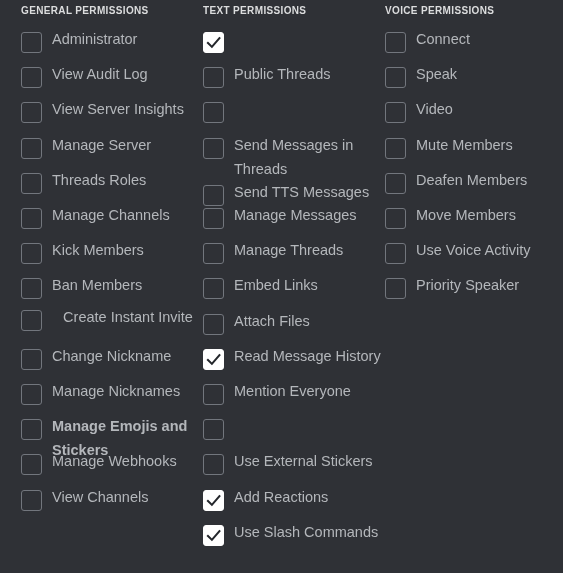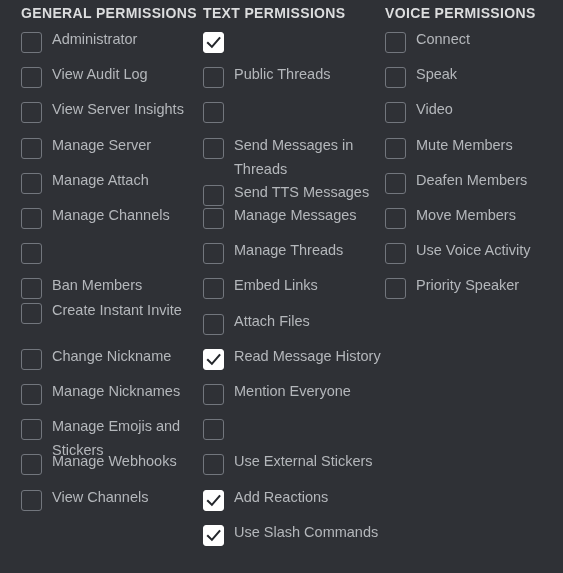--- a/index.html
+++ b/index.html
@@ -24,21 +24,21 @@
     height: 573px;
   }
   .col-general { left: 21px;  width: 182px; }
   .col-text    { left: 203px; width: 182px; }
   .col-voice   { left: 385px; width: 178px; }
 
   .col-header {
     position: absolute;
     top: 5px;
     left: 0;
-    font-size: 14px;
+    font-size: 10px;
     font-weight: bold;
     letter-spacing: 0.35px;
     color: #dcddde;
     text-transform: uppercase;
     white-space: nowrap;
   }
 
   .perm-row {
     position: absolute;
     left: 0;
@@ -106,46 +106,47 @@
         <div class="perm-row" style="top: 100.4px;">
           <div class="checkbox"></div>
           <div class="perm-label">View Server Insights</div>
         </div>
         <div class="perm-row" style="top: 135.6px;">
           <div class="checkbox"></div>
           <div class="perm-label">Manage Server</div>
         </div>
         <div class="perm-row" style="top: 170.8px;">
           <div class="checkbox"></div>
-          <div class="perm-label">Manage Attach</div>
+          <div class="perm-label">Threads Roles</div>
         </div>
         <div class="perm-row" style="top: 206px;">
           <div class="checkbox"></div>
           <div class="perm-label">Manage Channels</div>
         </div>
         <div class="perm-row" style="top: 241.2px;">
           <div class="checkbox"></div>
+          <div class="perm-label">Kick Members</div>
         </div>
         <div class="perm-row" style="top: 276.4px;">
           <div class="checkbox"></div>
           <div class="perm-label">Ban Members</div>
         </div>
-        <div class="perm-row" style="top: 301px;">
+        <div class="perm-row" style="top: 308px; text-align: center;">
           <div class="checkbox"></div>
           <div class="perm-label">Create Instant Invite</div>
         </div>
         <div class="perm-row" style="top: 346.8px;">
           <div class="checkbox"></div>
           <div class="perm-label">Change Nickname</div>
         </div>
         <div class="perm-row" style="top: 382px;">
           <div class="checkbox"></div>
           <div class="perm-label">Manage Nicknames</div>
         </div>
-        <div class="perm-row" style="top: 417.2px;">
+        <div class="perm-row" style="top: 417.2px; font-weight: bold;">
           <div class="checkbox"></div>
           <div class="perm-label">Manage Emojis and Stickers</div>
         </div>
         <div class="perm-row" style="top: 452.4px;">
           <div class="checkbox"></div>
           <div class="perm-label">Manage Webhooks</div>
         </div>
         <div class="perm-row" style="top: 487.6px;">
           <div class="checkbox"></div>
           <div class="perm-label">View Channels</div>

